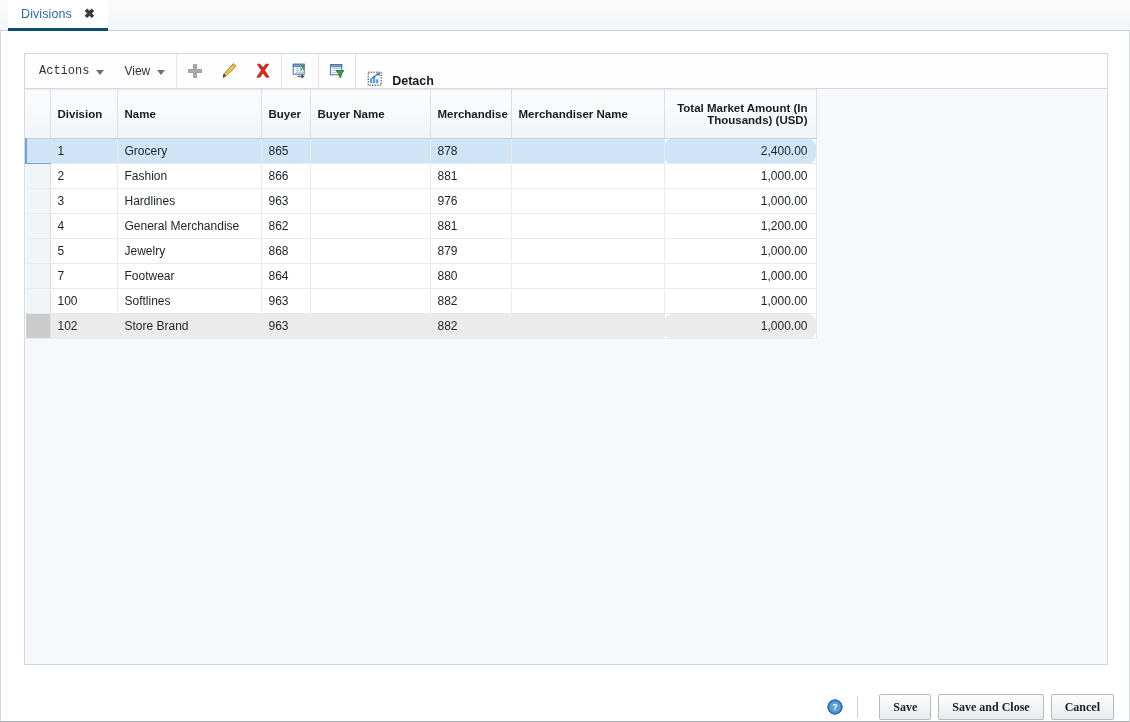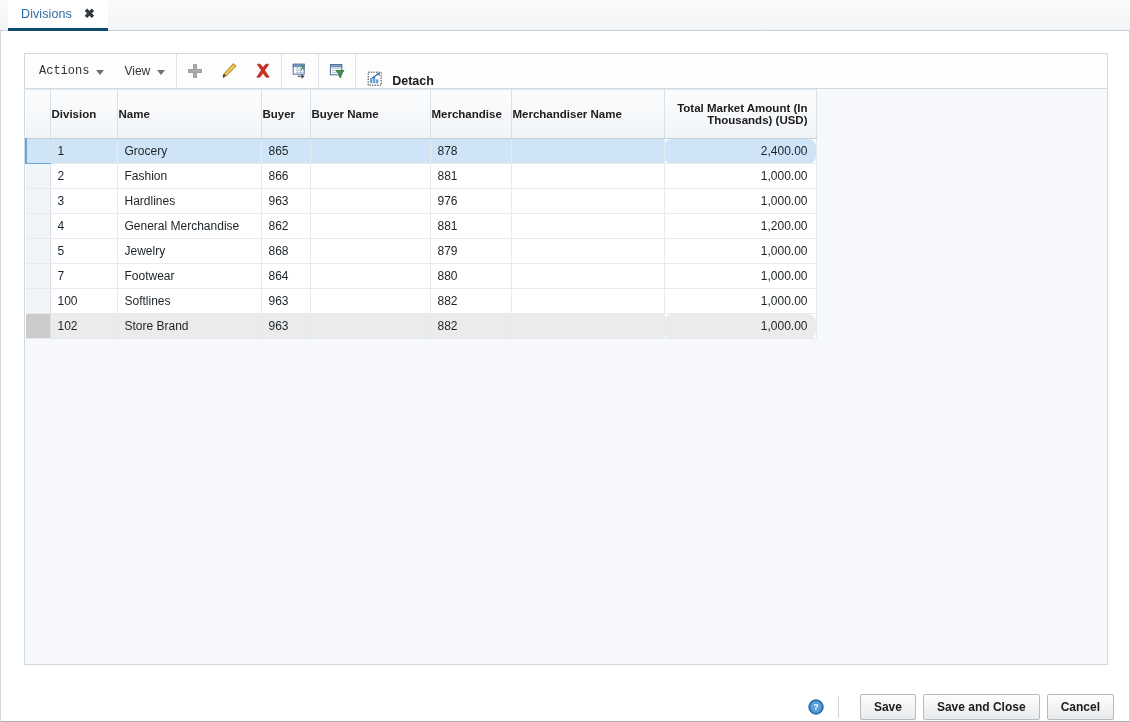--- a/index.html
+++ b/index.html
@@ -144,21 +144,21 @@
     background: #ffffff;
   }
   table.tbl th {
     background: linear-gradient(#fbfcfd, #f1f4f7);
     border-right: 1px solid #d9e0e7;
     border-bottom: 1px solid #c4cfd9;
     border-top: 1px solid #e8edf2;
     font-size: 11.5px;
     font-weight: bold;
     color: #1b1b1b;
-    padding: 6px 1px;
+    padding: 6px 7px;
     height: 49px;
     vertical-align: middle;
     text-align: left;
     overflow: hidden;
   }
   table.tbl th.num { text-align: right; padding-right: 8px; }
   table.tbl th.selcol {
     width: 24px;
     padding: 0;
     border-right: 1px solid #d9e0e7;
@@ -217,21 +217,21 @@
     min-width: 48px;
     padding: 0 13px;
     margin-left: 7px;
     font-size: 12px;
     font-weight: bold;
     color: #1c1c1c;
     background: linear-gradient(#fdfdfd, #e8eaec);
     border: 1px solid #b5bbc0;
     border-radius: 2px;
     cursor: pointer;
-    font-family: Liberation Sans, sans-serif;
+    font-family: Liberation Serif, serif;
   }
 
   .ico { display: block; }
 </style>
 </head>
 <body>
 
 <div id="app">
 
   <div class="tabbar">

